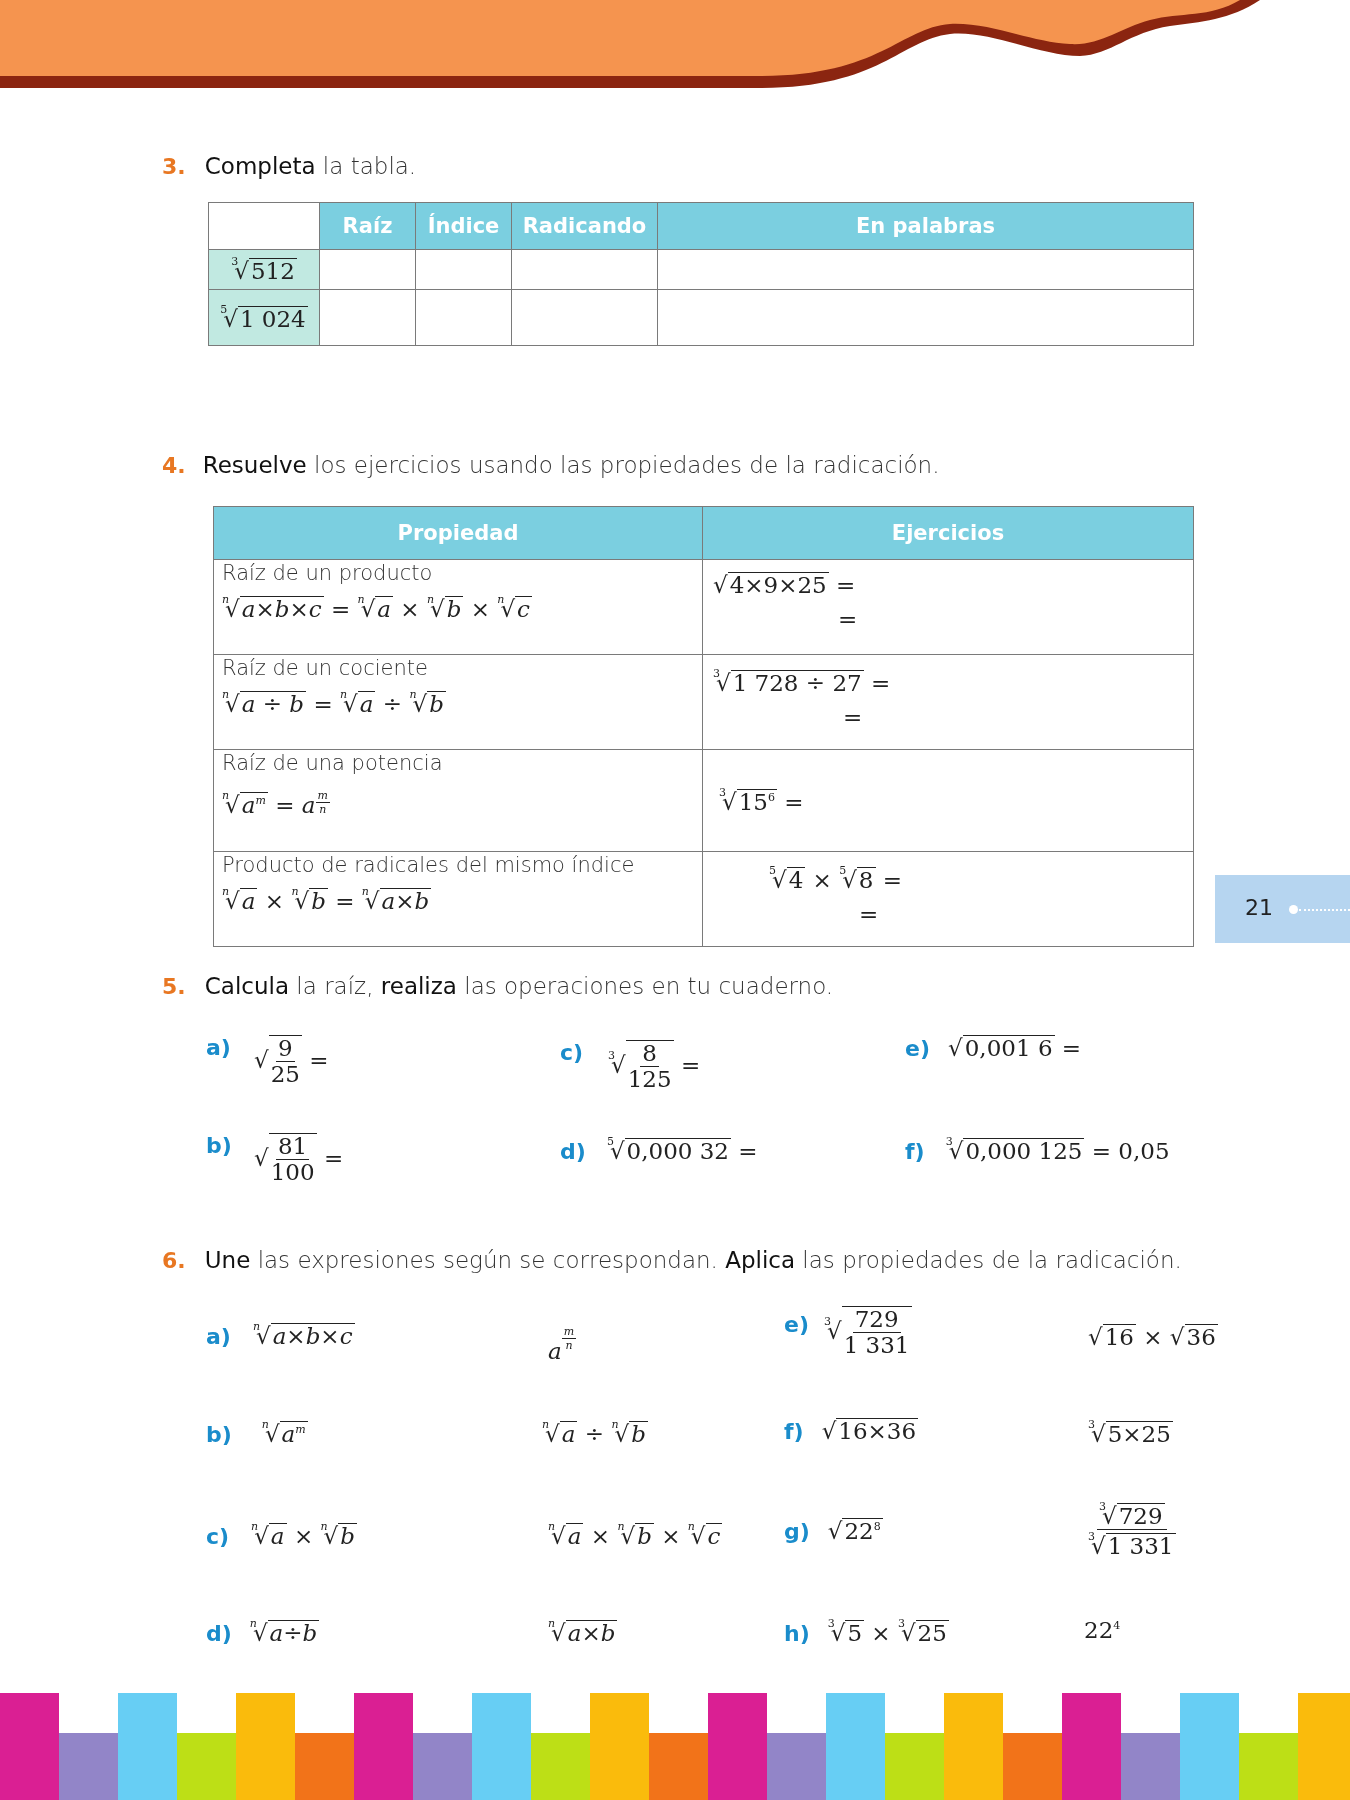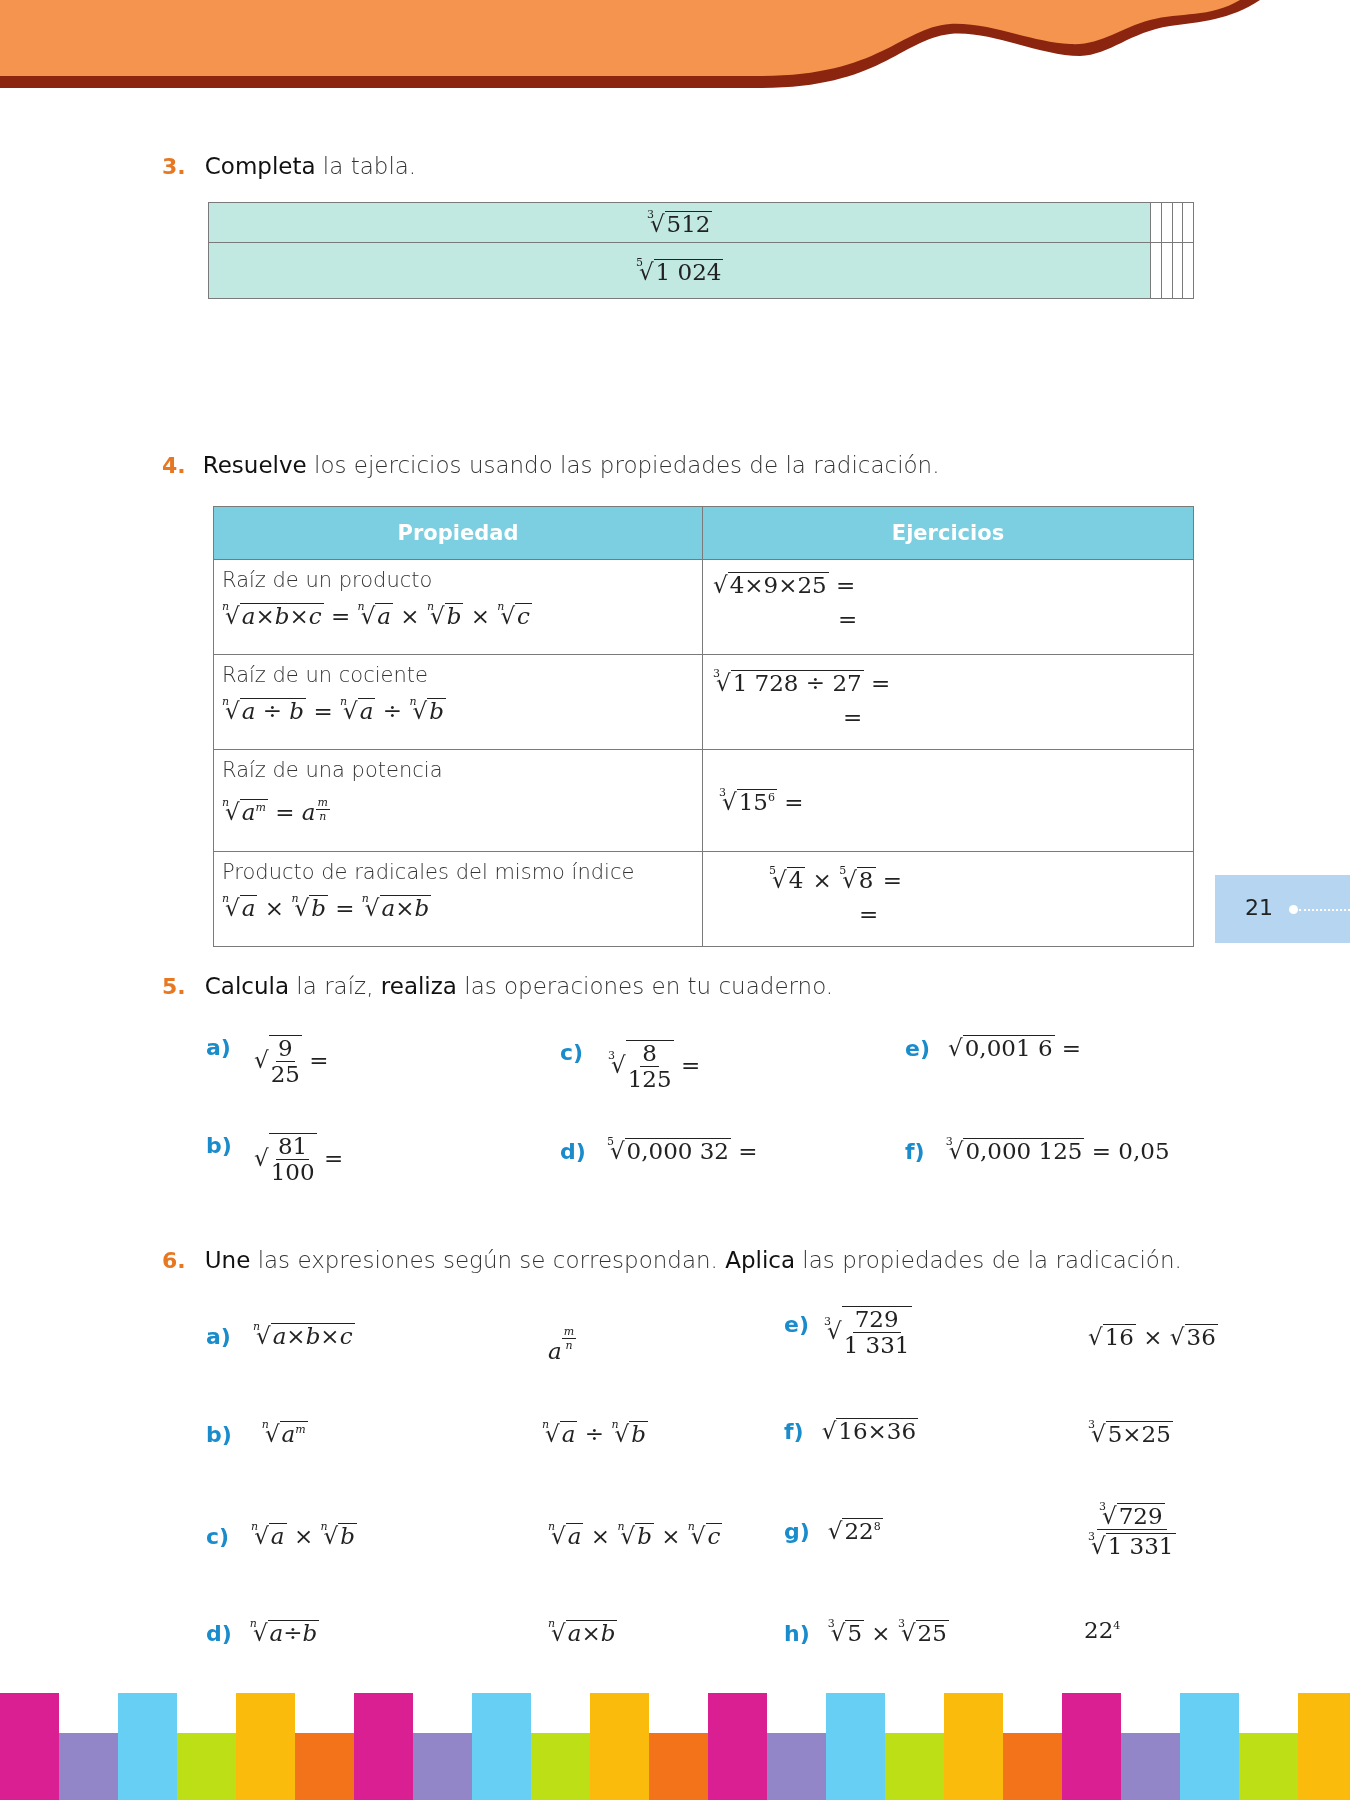--- a/index.html
+++ b/index.html
@@ -11,41 +11,48 @@
   .stmt b { font-weight:normal; color:#111; }
   .hdr-svg { position:absolute; left:0; top:0; }
   table.t { border-collapse:collapse; position:absolute; }
   table.t td, table.t th { border:1.5px solid #7a7a7a; padding:0; }
   table.t th { background:#7bcfe0; color:#fff; font-weight:bold; font-size:21px; height:46px; }
   .sq { font-family:"DejaVu Serif", serif; font-size:23px; white-space:nowrap; color:#222; }
   .rad { display:inline-block; border-top:1.4px solid #222; padding:0 2px; line-height:1.1; }
   .idx { font-size:11px; vertical-align:14px; margin-right:-4px; }
   .it { font-style:italic; }
   .lbl { color:#1a8ccb; font-weight:bold; font-size:22px; }
-  .cell-l { font-size:21px; font-weight:300; padding:8px 8px !important; vertical-align:top; color:#333; }
+  .cell-l { font-size:21px; font-weight:300; padding:1px 8px !important; vertical-align:top; color:#333; }
   .frac { display:inline-flex; flex-direction:column; align-items:center; vertical-align:middle; }
   .frac .n { border-bottom:1.4px solid #222; padding:0 2px; }
   .side-tab { position:absolute; left:1215px; top:875px; width:135px; height:68px; background:#b6d5f0; }
   .stripe { position:absolute; bottom:0; }
 </style>
 </head>
 <body>
 
 <svg class="hdr-svg" width="1350" height="100" viewBox="0 0 1350 100">
   <path d="M0 0 H1260 C1230 20 1200 22 1170 26 C1130 32 1110 55 1080 56 C1040 56 990 30 950 34 C900 40 880 88 760 88 L0 88 Z" fill="#8b2510"></path>
   <path d="M0 0 H1240 C1210 18 1180 12 1150 20 C1120 28 1100 46 1070 44 C1030 42 990 22 950 24 C900 28 880 76 760 76 L0 76 Z" fill="#f5944f"></path>
 </svg>
 
 <div class="abs" style="left:162px;top:153px;">
   <span class="num">3.</span>
   <span class="stmt" style="margin-left:14px;"><b>Completa</b><span> la tabla.</span></span>
 </div>
 
 <table class="t" style="left:208px;top:202px;width:986px;">
   <tbody>
+      <tr>
+    <th style="background:#fff;width:110px;"></th>
+    <th style="width:95px;">Raíz</th>
+    <th style="width:95px;">Índice</th>
+    <th style="width:145px;">Radicando</th>
+    <th>En palabras</th>
+  </tr>
   <tr style="height:40px;">
     <td style="background:#c1e9e1;text-align:center;"><span class="sq"><span class="idx">3</span>√<span class="rad">512</span></span></td>
     <td></td>
         <td></td>
         <td></td>
         <td></td>
   </tr>
   <tr style="height:56px;">
     <td style="background:#c1e9e1;text-align:center;"><span class="sq"><span class="idx">5</span>√<span class="rad">1 024</span></span></td>
     <td></td>

